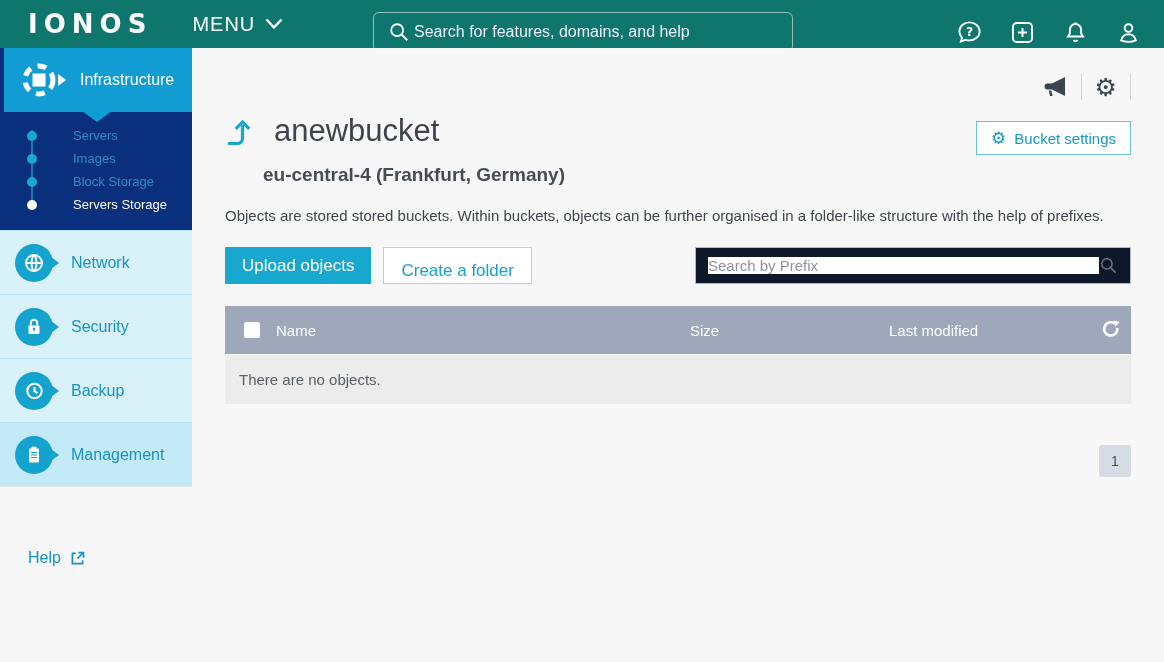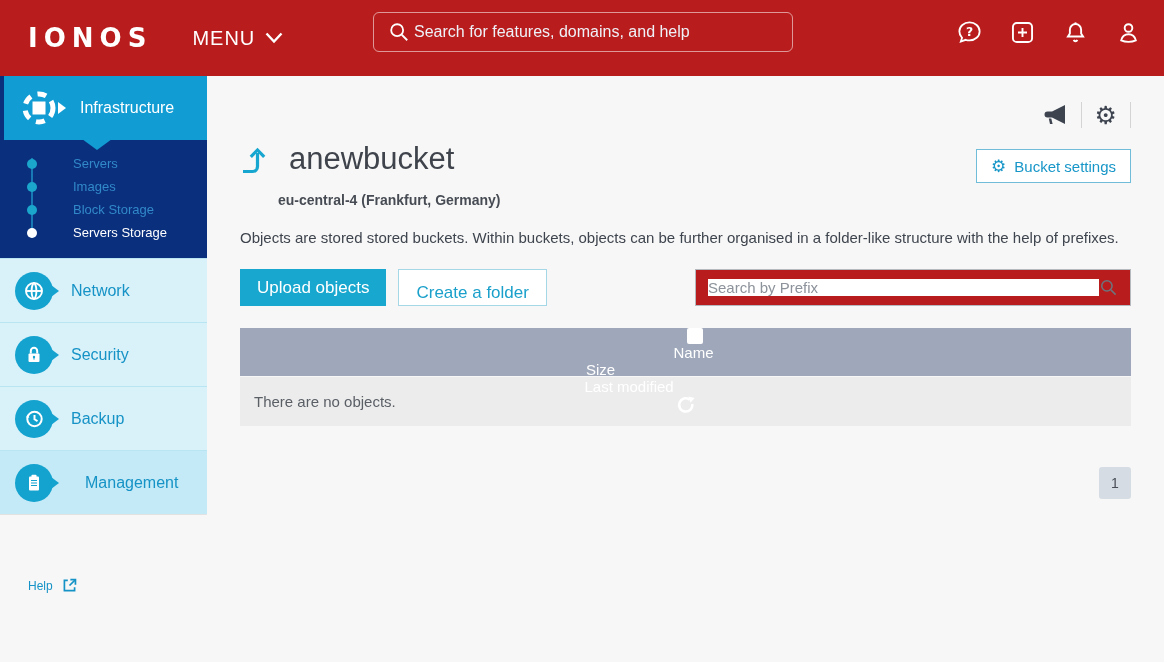--- a/index.html
+++ b/index.html
@@ -1,40 +1,40 @@
 <!DOCTYPE html>
 <html><head>
 <meta charset="utf-8">
 <style>
   * { box-sizing: border-box; margin: 0; padding: 0; }
   html,body { width:1164px; height:662px; overflow:hidden;
     font-family:"Liberation Sans", sans-serif; background:#f7f7f7; }
 
   
-  .topbar { height:76px; background:#b91c1c; position:relative;
+  .topbar { height:48px; background:#0f766e; position:relative;
     display:flex; align-items:center; }
   .logo { margin-left:28px; color:#fff; font-family:"DejaVu Sans",sans-serif;
     font-weight:700; font-size:26px; letter-spacing:6px; }
   .menu-btn { margin-left:40px; display:flex; align-items:center; gap:10px;
     color:#fff; font-size:20px; letter-spacing:1px; cursor:pointer; }
   .topbar-search { position:absolute; left:373px; top:12px; width:420px; height:40px;
     border:1px solid rgba(255,255,255,.55); border-radius:6px;
     display:flex; align-items:center; padding:0 14px; gap:4px; }
   .topbar-search input { flex:1; background:transparent; border:none; outline:none;
     color:#fff; font-size:16px; font-family:inherit; }
   .topbar-search input::placeholder { color:#eef2f8; opacity:1; }
   .topbar-icons { position:absolute; right:22px; top:0; height:64px;
     display:flex; align-items:center; gap:26px; }
   .topbar-icons .tico { width:27px; height:27px; cursor:pointer; }
 
   
   .shell { display:flex; height:598px; }
 
   
-  .sidebar { width:207px; display:flex; flex-direction:column; background:#f7f7f7; flex:none; }
+  .sidebar { width:192px; display:flex; flex-direction:column; background:#f7f7f7; flex:none; }
   .side-section { height:64px; display:flex; align-items:center; position:relative; cursor:pointer; }
   .side-label { font-size:16px; }
 
   .infra { background:#119cd3; border-left:4px solid #0a2f7d; }
   .infra .side-label { color:#fff; margin-left:20px; }
   .infra-notch { position:absolute; left:78px; bottom:-10px; width:0; height:0; z-index:3;
     border-left:15px solid transparent; border-right:15px solid transparent;
     border-top:11px solid #119cd3; }
   .infra-icon { width:42px; height:42px; margin-left:14px; position:relative; }
   .infra-icon::after { content:""; position:absolute; right:-6px; top:15px;
@@ -47,63 +47,63 @@
     width:2px; background:#1879b4; }
   .submenu-item { position:relative; height:23px; display:flex; align-items:center;
     padding-left:69px; font-size:13px; color:#3189c9; cursor:pointer; }
   .submenu-item .dot { position:absolute; left:23px; width:10px; height:10px;
     border-radius:50%; background:#1ba6cc; }
   .submenu-item.active { color:#ffffff; }
   .submenu-item.active .dot { background:#ffffff; }
 
   .plain-section { background:#d9f1f9; border-top:1px solid #b9e4f2;text-align:center; }
   .plain-section .side-label { color:#1693c6; margin-left:18px; }
-  .plain-section.highlight { background:#c3eaf6;gap:14px; }
+  .plain-section.highlight { background:#c3eaf6; }
   .bubble { width:38px; height:38px; border-radius:50%; background:#14a2cf;
     margin-left:15px; position:relative; display:flex; align-items:center; justify-content:center; }
   .bubble::after { content:""; position:absolute; right:-6px; top:13px;
     border-top:6px solid transparent; border-bottom:6px solid transparent;
     border-left:8px solid #14a2cf; }
 
   .sidebar-bottom { flex:1; background:#f7f7f7; border-top:1px solid #e2e2e2; }
   .help-link { margin:62px 0 0 28px; display:inline-flex; align-items:center; gap:8px;
-    color:#1693c6; font-size:12px; cursor:pointer; text-decoration:none; }
+    color:#1693c6; font-size:16px; cursor:pointer; text-decoration:none; }
 
   
   .content { flex:1; background:#f7f7f7; padding:0 33px; display:flex; flex-direction:column; }
   .content-icons { display:flex; justify-content:flex-end; align-items:center;
     gap:13px; margin-top:26px; height:26px; color:#3d4450; }
   .vsep { width:1px; height:26px; background:#d4d4d4; }
   .gear-glyph { font-family:"DejaVu Sans",sans-serif; font-size:25px; line-height:1; color:#3d4450; cursor:pointer; }
 
   .title-row { display:flex; align-items:flex-start; margin-top:13px; }
   .back-arrow { width:27px; height:27px; margin-top:6px; cursor:pointer; }
   .page-title { font-size:31px; font-weight:400; color:#3f444c; margin-left:22px; }
   .bucket-settings { margin-left:auto; margin-top:8px; height:34px;
     background:#ffffff; border:1px solid #6fbdd9; display:flex; align-items:center;
     gap:8px; padding:0 14px; color:#1796c8; font-size:15px; cursor:pointer; }
   .bucket-settings .gear-sm { font-family:"DejaVu Sans",sans-serif; font-size:17px; color:#1796c8; }
 
-  .subtitle { margin:9px 0 0 38px; font-size:14px; font-weight:700; color:#474c54; }
+  .subtitle { margin:9px 0 0 38px; font-size:19px; font-weight:700; color:#474c54; }
   .description { margin-top:21px; font-size:15px; color:#3f454e; }
 
   .action-row { margin-top:23px; display:flex; align-items:center; }
   .btn { height:37px; font-size:17px; font-family:inherit; cursor:pointer; }
   .btn-primary { background:#18a7ce; color:#fff; border:none; padding:0 17px; }
   .btn-secondary { background:#fff; color:#1aa0ca; border:1px solid #a6d7e7;
     padding:13px 17px; margin-left:12px; }
-  .prefix-search { margin-left:auto; width:436px; height:37px; background:#b91c1c;
+  .prefix-search { margin-left:auto; width:436px; height:37px; background:#0f172a;
     border:1px solid #b6b9bd; display:flex; align-items:center; padding:0 12px; }
   .prefix-search input { flex:1; border:none; outline:none; font-size:15px;
     font-family:inherit; color:#3f454e; }
   .prefix-search input::placeholder { color:#8d939b; opacity:1; }
 
   .obj-table { margin-top:22px; }
   .thead { height:48px; background:#9fa8ba; display:flex; align-items:center;
-    color:#fff; font-size:15px;flex-direction:column; }
+    color:#fff; font-size:15px; }
   .checkbox { width:16px; height:16px; background:#fff; border-radius:2px;
     margin-left:19px; cursor:pointer; flex:none; }
   .col-name { margin-left:16px; flex:1; }
   .col-size { width:199px; flex:none; }
   .col-last { width:202px; flex:none; }
   .col-refresh { width:40px; flex:none; display:flex; justify-content:center; }
   .refresh-ico { width:22px; height:22px; cursor:pointer; }
   .empty-row { height:49px; background:#ececec; display:flex; align-items:center;
     padding-left:14px; font-size:15px; color:#5a5f66; margin-top:1px; }
 

